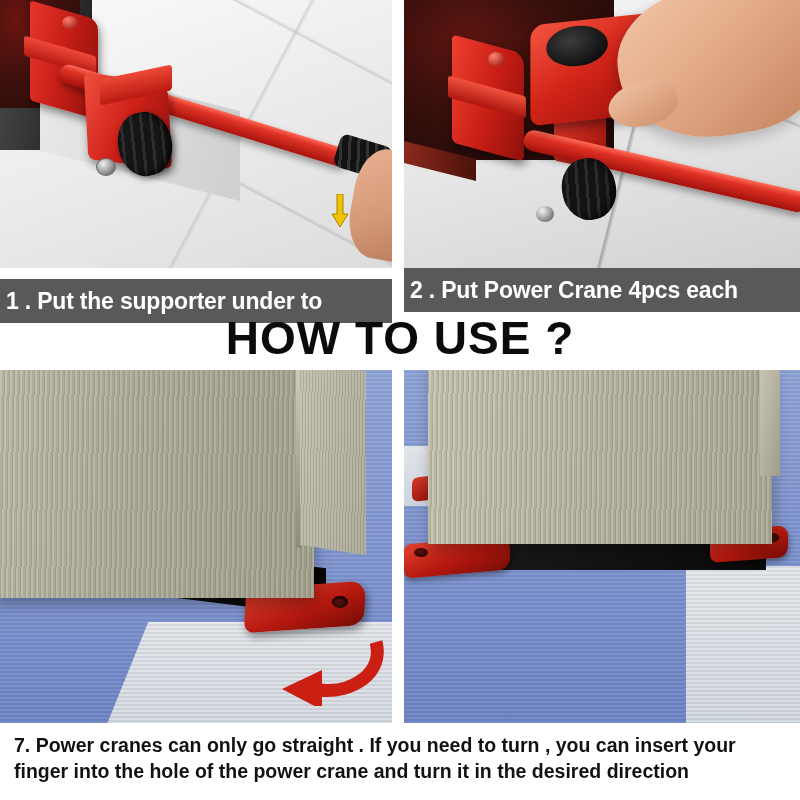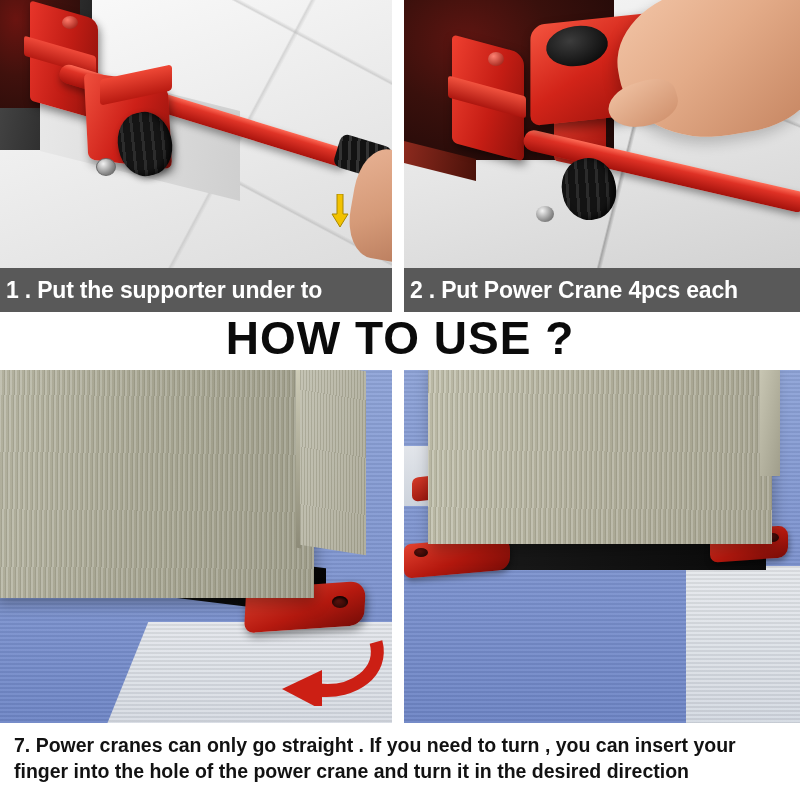--- a/index.html
+++ b/index.html
@@ -227,21 +227,21 @@
   .caption-bar {
     position: absolute;
     top: 268px;
     height: 44px;
     background: #595959;
     display: flex;
     align-items: center;
     padding-left: 6px;
     box-sizing: border-box;
   }
-  .caption-bar.left  { left: 0;     width: 392px; }
+  .caption-bar.left  { left: 0;     width: 392px; margin-top: 11px; }
   .caption-bar.right { left: 404px; width: 396px; }
   .caption-text {
     color: #ffffff;
     font-size: 23px;
     font-weight: bold;
     letter-spacing: -.2px;
     white-space: nowrap;
     font-family: "Liberation Sans", sans-serif;
   }
 

